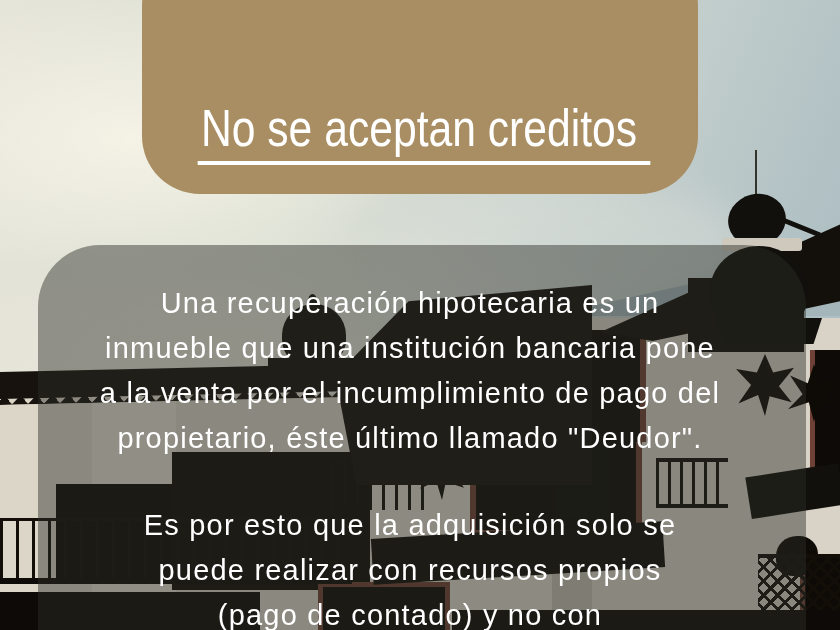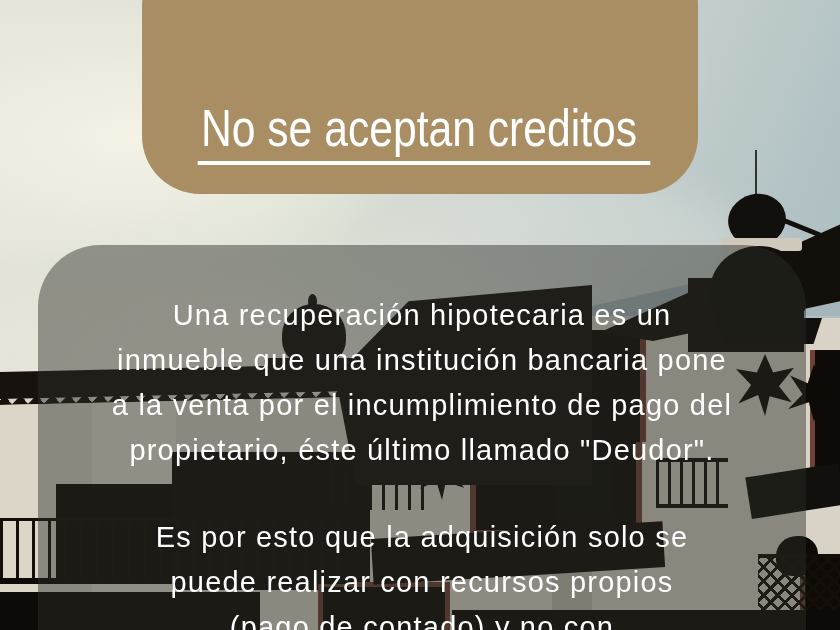--- a/index.html
+++ b/index.html
@@ -96,21 +96,21 @@
   .overlay-card{left:38px;top:245px;width:768px;height:450px;border-radius:62px;}
   .header-card{left:142px;top:-52px;width:556px;height:246px;border-radius:58px;}
 
   
   .title-row{left:0;top:0;width:840px;text-align:center;color:#fff;}
   .title-text{position:static;display:inline-block;font-weight:bold;font-size:60px;line-height:66px;
        transform:scaleX(.85);letter-spacing:0;}
   .subtitle-row{left:4px;top:100px;width:840px;text-align:center;color:#fff;}
   .subtitle-text{position:static;display:inline-block;font-size:52px;line-height:56px;font-weight:400;
        transform:scaleX(.82);border-bottom:4px solid #fff;padding:0 16px 5px 4px;}
-  .para{left:0;width:812px;margin:16px;text-align:center;color:#fff;
+  .para{left:0;width:812px;margin:4px;text-align:center;color:#fff;
        font-size:29px;line-height:45px;letter-spacing:1.2px;white-space:pre-line;font-weight:300;}
   .para1{top:277px;}
   .para2{top:499px;}
 </style>
 </head>
 <body>
 
 <div class="stage">
 
   <div class="photo">

